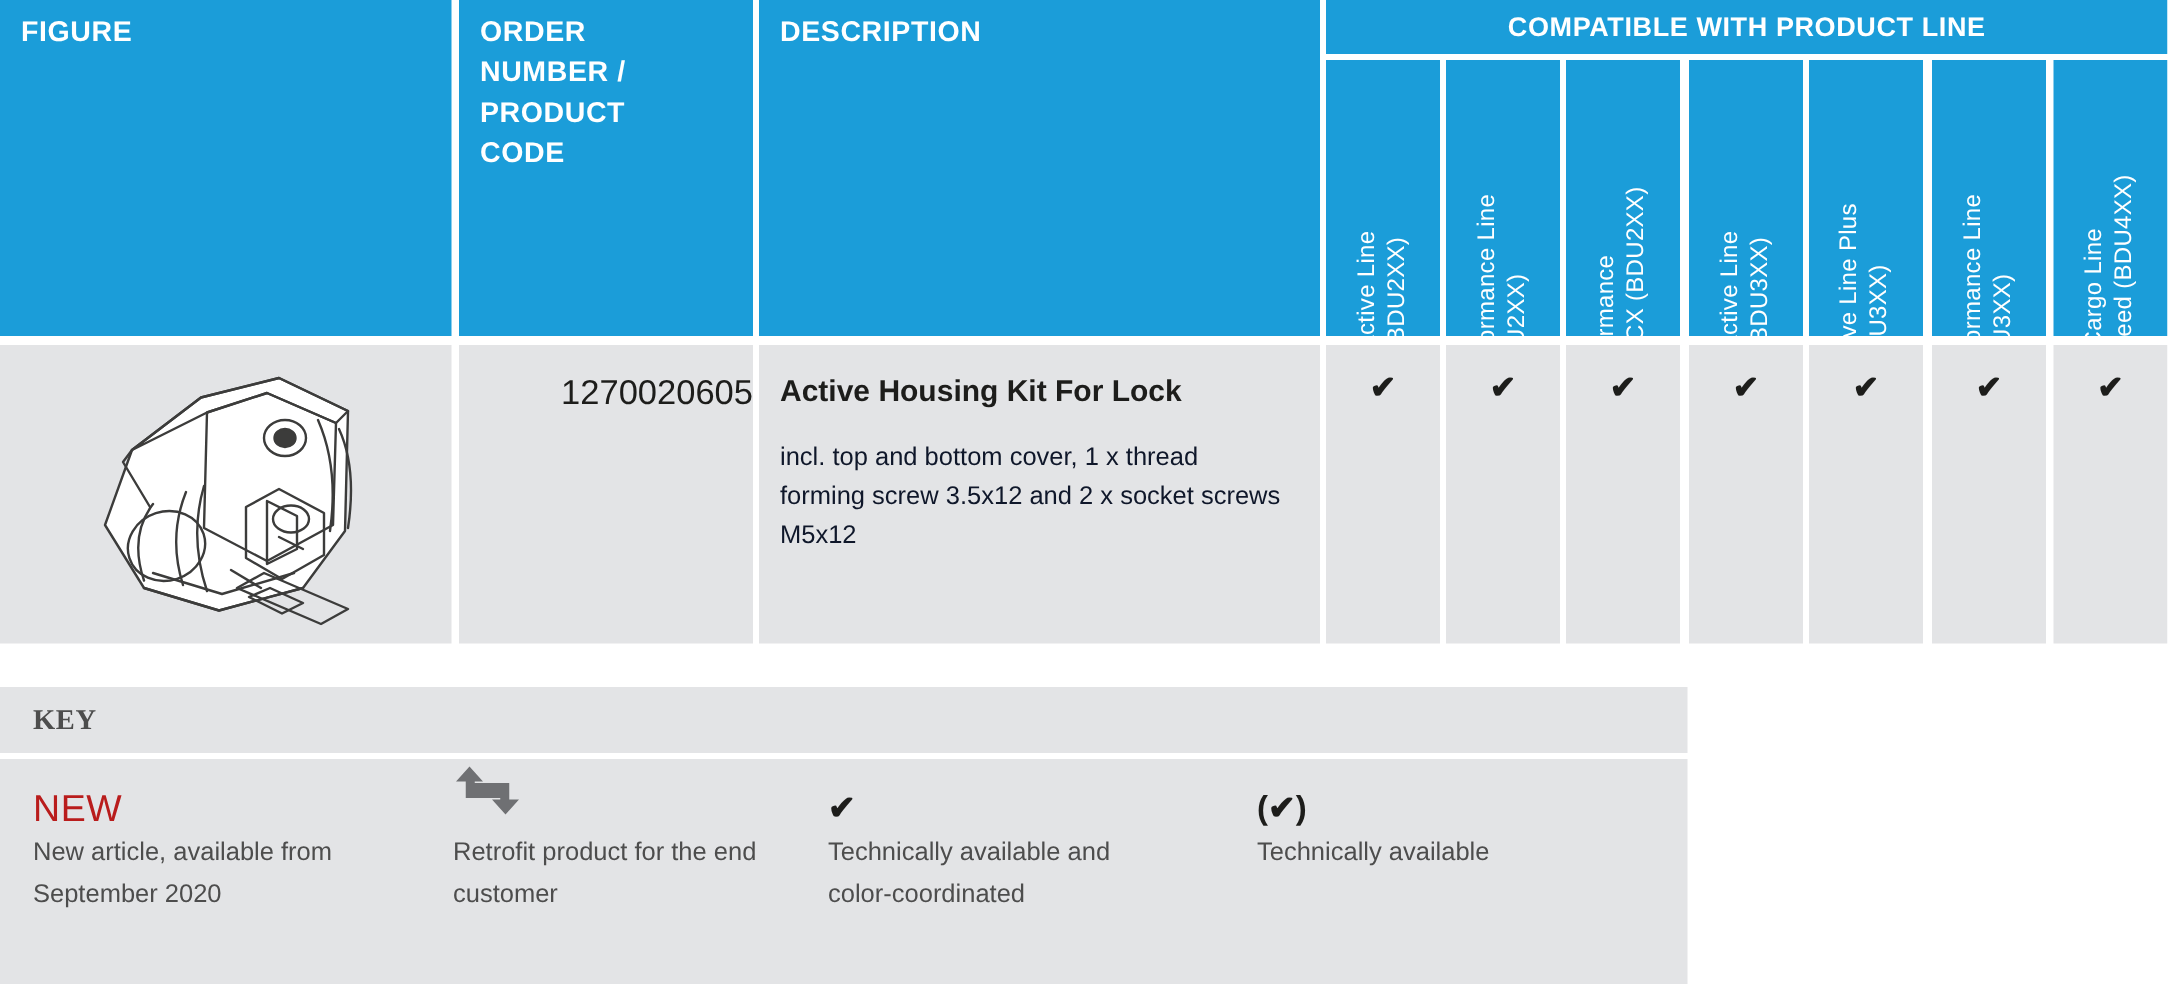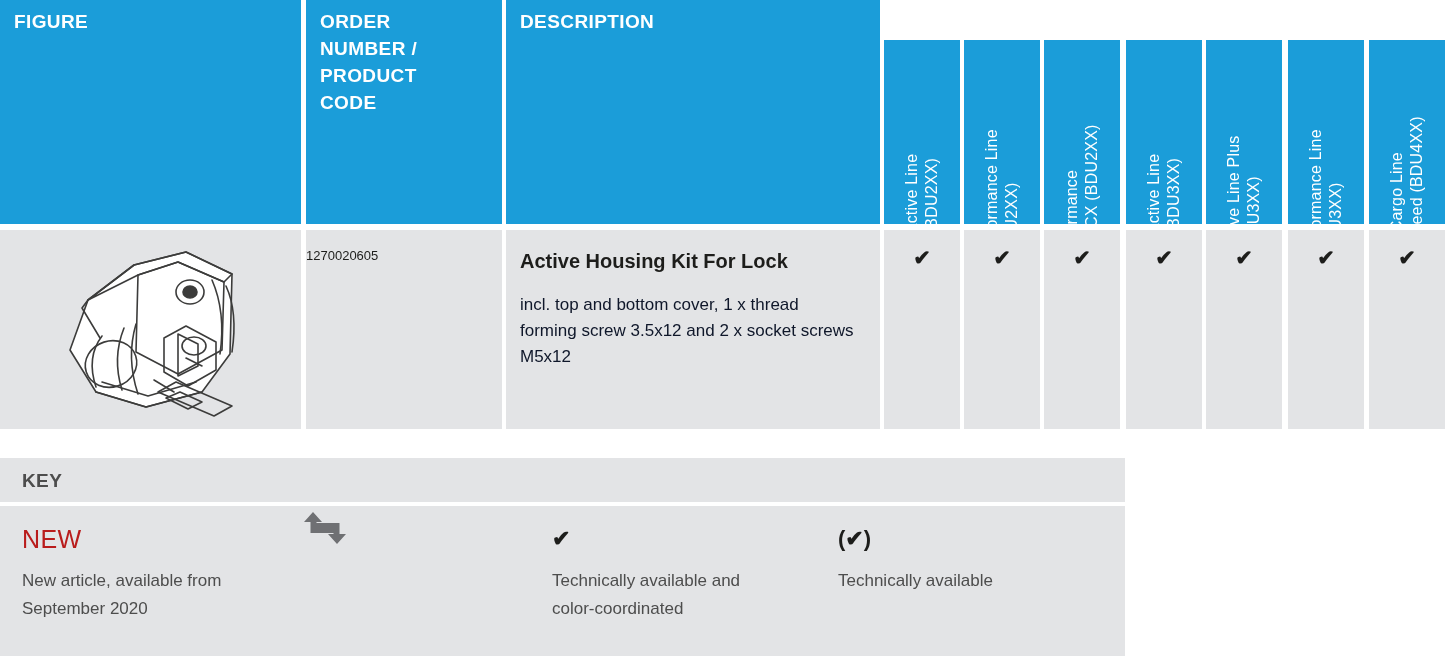--- a/index.html
+++ b/index.html
@@ -39,22 +39,22 @@
     transform:rotate(-90deg);
     transform-origin:center center;
     white-space:pre;
     font-size:16px;line-height:20px;font-weight:normal;
     letter-spacing:.2px;color:#ffffff;
     text-align:left;
   }
 
   
   .order-no{
-    font-size:13px;color:#1d1d1b;padding:18px 0 0 0;
-    text-align:left;
+    font-size:23px;color:#1d1d1b;padding:18px 0 0 0;
+    text-align:right;
   }
   .desc-pad{padding:18px 20px 0 14px;}
   .desc-title{
     font-size:20px;font-weight:bold;color:#1d1d1b;
     line-height:26px;margin:0 0 18px 0;
   }
   .desc-body{
     font-size:17px;color:#0f172a;line-height:26px;margin:0;
     max-width:360px;
   }
@@ -77,21 +77,21 @@
     height:44px;display:flex;align-items:flex-end;
   }
   .key-new{
     font-size:25px;font-weight:normal;color:#b91c1c;letter-spacing:.4px;
     text-transform:uppercase;line-height:22px;
   }
   .key-sym{
     font-size:22px;font-weight:bold;color:#1d1d1b;line-height:22px;
   }
   .key-txt{
-    font-size:17px;color:#4d4d4d;line-height:28px;margin-top:17px;
+    font-size:17px;color:#4d4d4d;line-height:28px;margin-top:4px;
     max-width:230px;
   }
   .retro-icon{display:block;}
 </style>
 </head>
 <body>
 
 <div class="sheet">
 
   <div class="cell blue hdr-pad" style="left:0;top:0;width:301px;height:224px;">
@@ -102,20 +102,23 @@
     <div class="hdr-label">DESCRIPTION</div>
   </div>
 
   <div class="cell blue hdr-pad" style="left:306px;top:0;width:196px;height:224px;">
     <div class="hdr-label" style="white-space:pre-line;">ORDER
 NUMBER /
 PRODUCT
 CODE</div>
   </div>
 
+  <div class="cell blue" style="left:884px;top:0;width:561px;height:36px;">
+    <div class="group-title">COMPATIBLE WITH PRODUCT LINE</div>
+  </div>
 
   <div class="cell blue rot-cell" style="left:884px;top:40px;width:76px;height:184px;">
     <div class="rot-inner" style="height:174px;align-items:flex-end;">
       <div class="rot-txt"><span>Active Line</span><br><span>(BDU2XX)</span></div>
     </div>
   </div>
 
   <div class="cell blue rot-cell" style="left:964px;top:40px;width:76px;height:184px;">
     <div class="rot-inner" style="height:174px;align-items:flex-end;">
       <div class="rot-txt"><span>Performance Line</span><br><span>(BDU2XX)</span></div>
@@ -216,21 +219,21 @@
   <div class="cell gray" style="left:1206px;top:230px;width:76px;height:199px;">
     <div class="tick">✔</div>
   </div>
   <div class="cell gray" style="left:1288px;top:230px;width:76px;height:199px;">
     <div class="tick">✔</div>
   </div>
   <div class="cell gray" style="left:1369px;top:230px;width:76px;height:199px;">
     <div class="tick">✔</div>
   </div>
 
-  <div class="cell gray" style="left:0;top:458px;width:1125px;height:44px;">
+  <div class="cell gray" style="left:0;top:458px;width:1125px;height:44px;font-family:Liberation Serif, serif;">
     <div class="key-title">KEY</div>
   </div>
 
   <div class="cell gray" style="left:0;top:506px;width:1125px;height:150px;">
 
     <div class="key-item" style="left:22px;width:270px;">
       <div class="key-head">
         <div class="key-new">NEW</div>
       </div>
       <div class="key-txt">New article, available from September 2020</div>
@@ -240,20 +243,21 @@
       <div class="key-head">
         <span class="retro-icon">
           <svg width="46" height="36" viewBox="0 0 46 36" fill="#6f7073">
 
             <path d="M2 12 L11 2 L20 12 L14.5 12 L14.5 17 L36 17 L36 23 L8.5 23 L8.5 12 Z"></path>
 
             <path d="M44 24 L35 34 L26 24 L31.5 24 L31.5 19 L10 19 L10 13 L37.5 13 L37.5 24 Z"></path>
           </svg>
         </span>
       </div>
+      <div class="key-txt">Retrofit product for the end customer</div>
     </div>
 
     <div class="key-item" style="left:552px;width:260px;">
       <div class="key-head">
         <div class="key-sym">✔</div>
       </div>
       <div class="key-txt">Technically available and color-coordinated</div>
     </div>
 
     <div class="key-item" style="left:838px;width:270px;">

